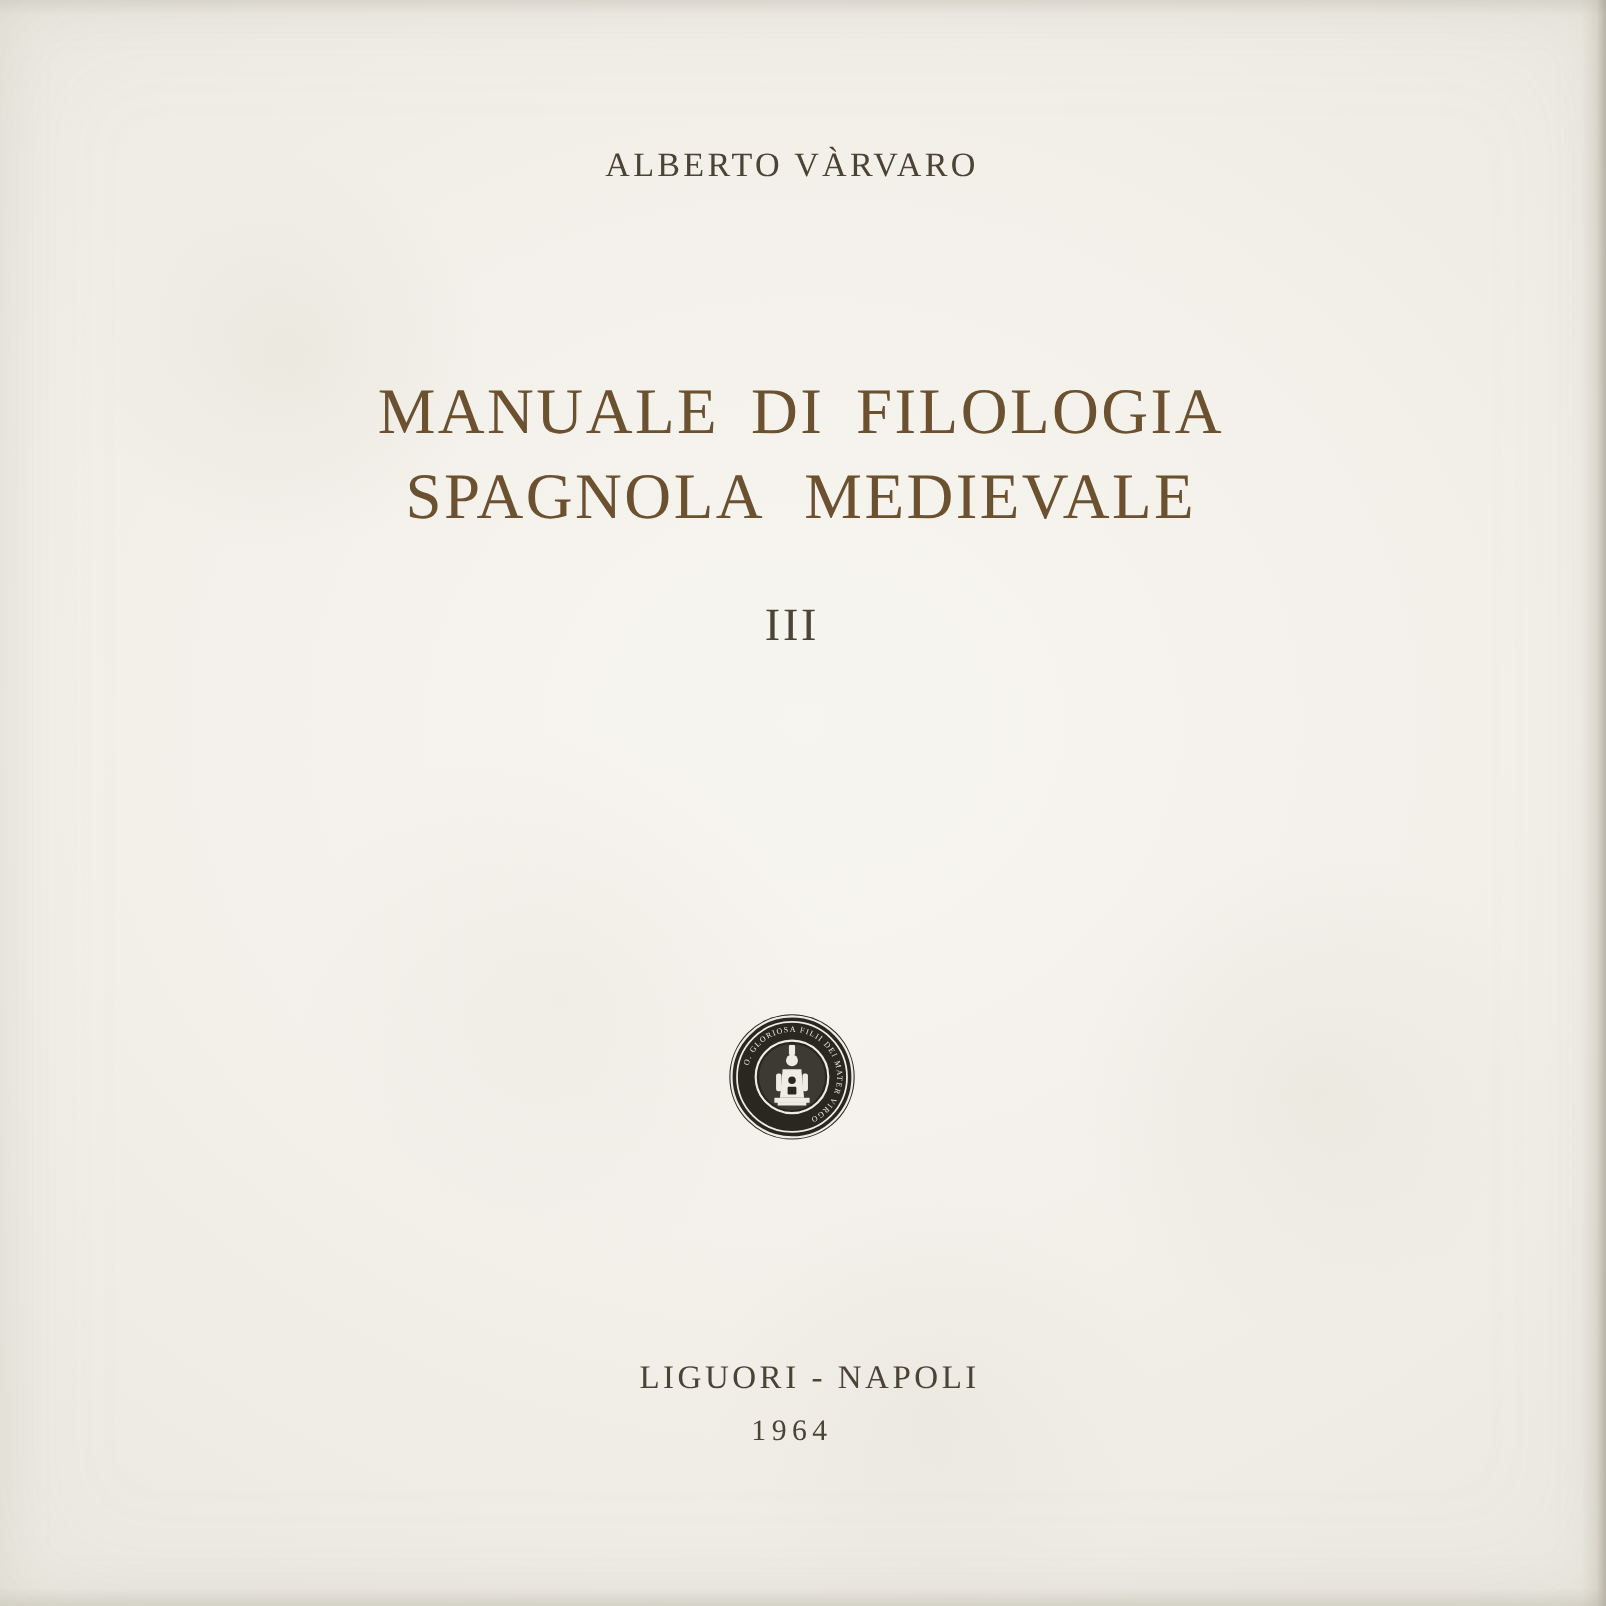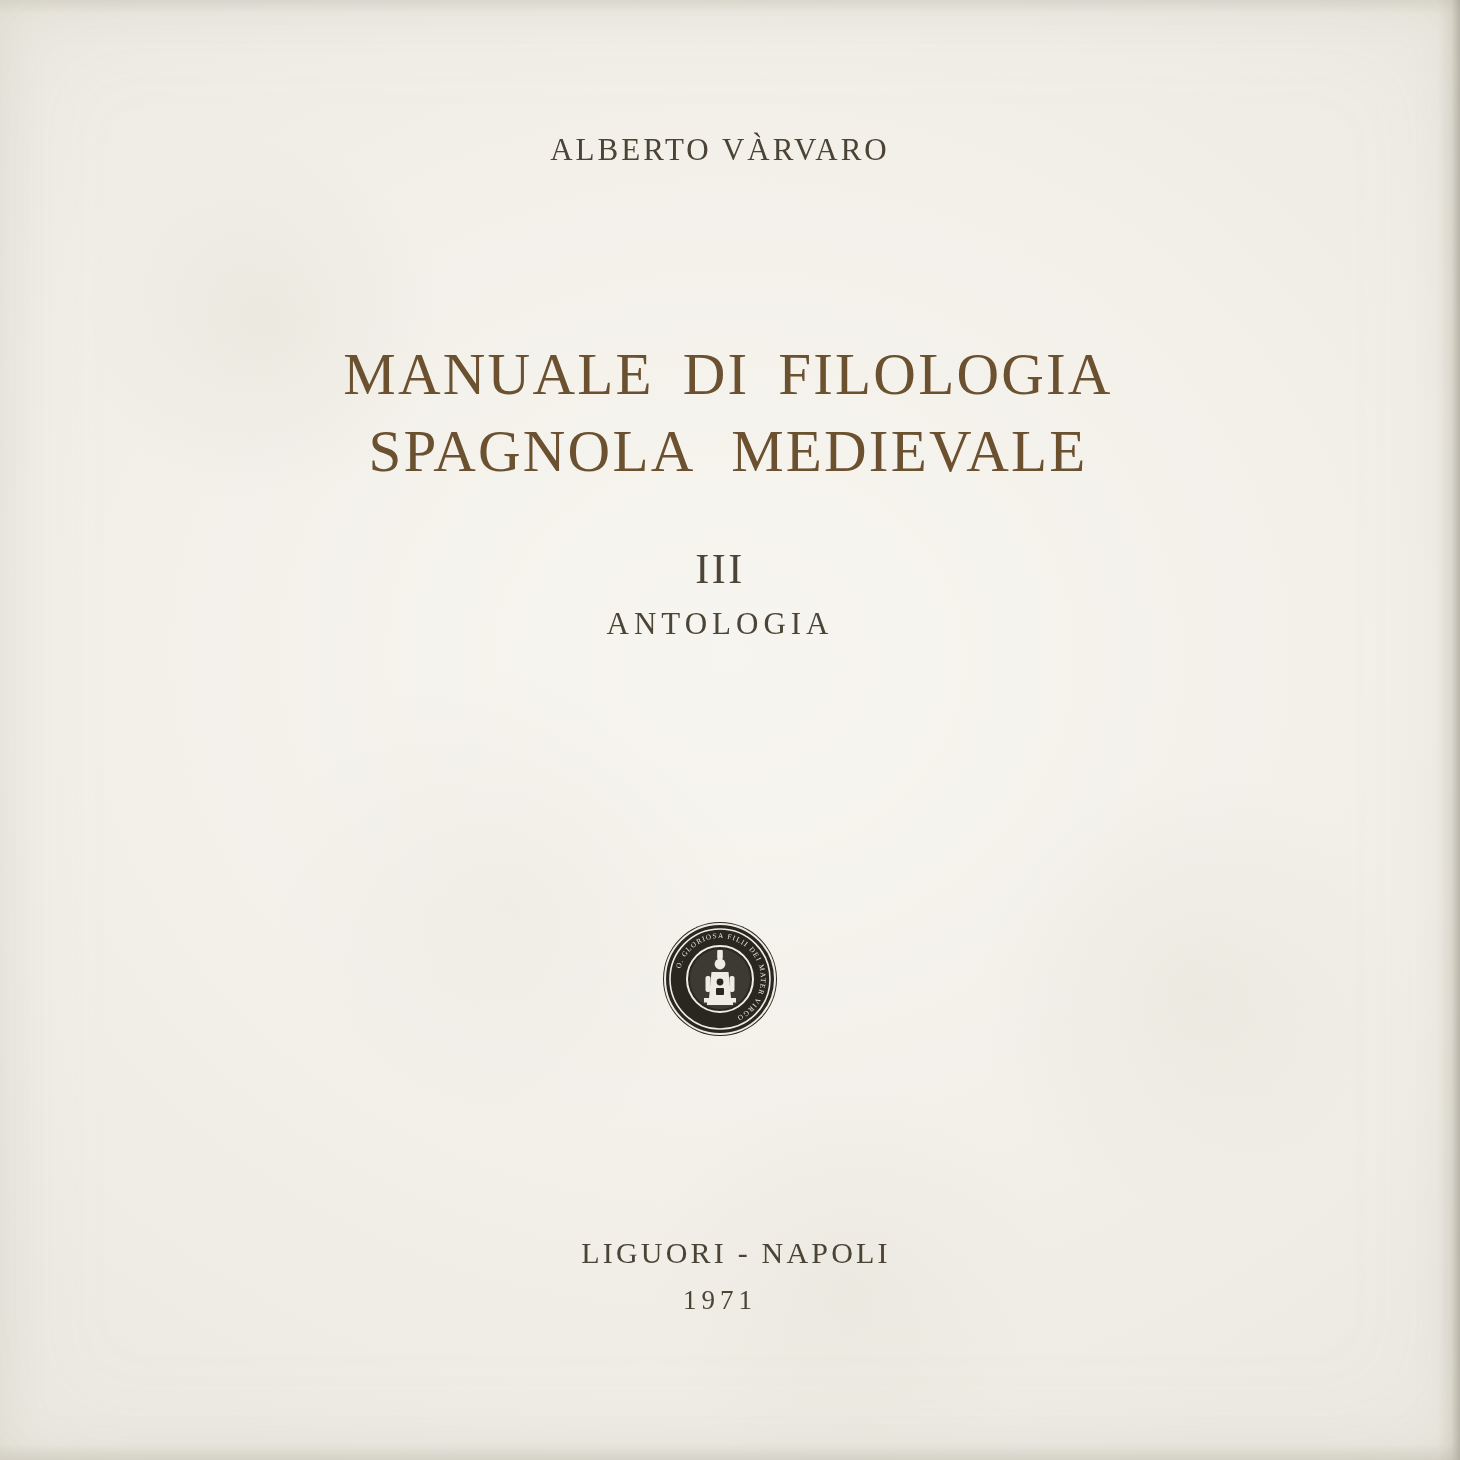--- a/index.html
+++ b/index.html
@@ -185,21 +185,20 @@
   <div class="content">
 
     <div class="author">ALBERTO VÀRVARO</div>
 
     <div class="title-block">
       <div class="title-line l1">MANUALE DI FILOLOGIA</div>
       <div class="title-line l2">SPAGNOLA  MEDIEVALE</div>
     </div>
 
     <div class="volume">III</div>
-    <div class="subtitle">ANTOLOGIA</div>
 
     <div class="seal-wrap">
       <div class="seal">
         <svg width="122" height="122" viewBox="0 0 122 122" aria-hidden="true">
           <defs>
             <path id="sealcircle" d="M 61,61 m -41,0 a 41,41 0 1,1 82,0 a 41,41 0 1,1 -82,0"></path>
           </defs>
           <circle cx="61" cy="61" r="57" fill="#2a2620"></circle>
           <circle cx="61" cy="61" r="55" fill="none" stroke="#efece4" stroke-width="2"></circle>
           <circle cx="61" cy="61" r="50" fill="none" stroke="#efece4" stroke-width="1.6"></circle>
@@ -221,16 +220,16 @@
           </g>
           <g fill="#2a2620">
             <circle cx="61" cy="64" r="3.4"></circle>
             <rect x="57" y="70" width="8" height="7" rx="1"></rect>
           </g>
         </svg>
       </div>
     </div>
 
     <div class="publisher">LIGUORI - NAPOLI</div>
-    <div class="year">1971</div>
+    <div class="year">1964</div>
 
   </div>
 </div>
 
 </body></html>

